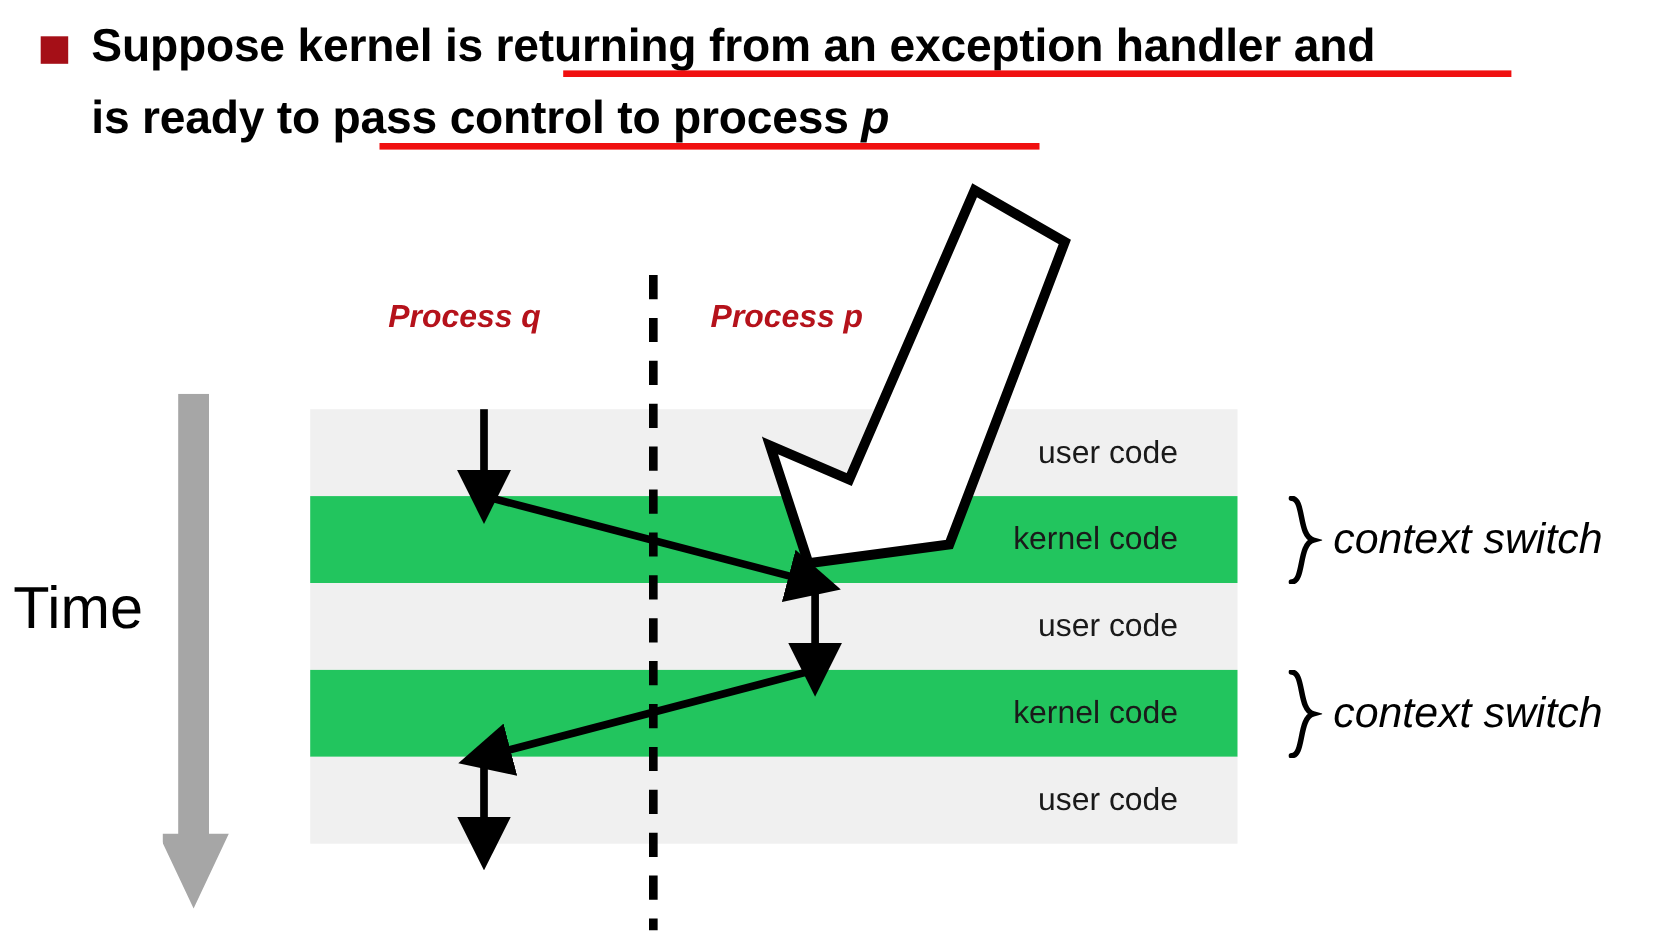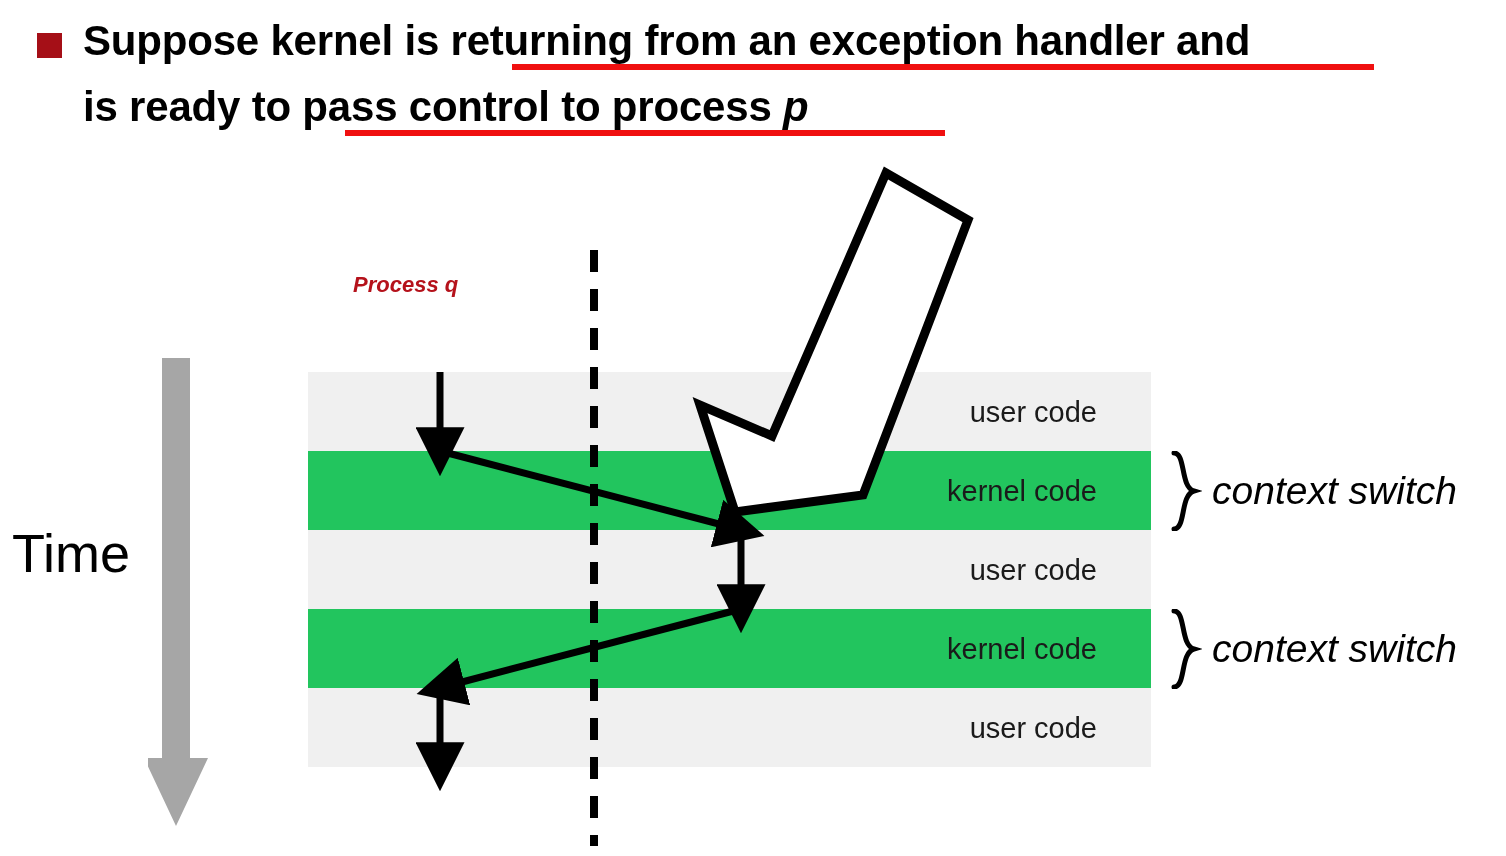--- a/index.html
+++ b/index.html
@@ -79,21 +79,21 @@
     position: absolute;
     left: 148px;
     top: 358px;
     width: 70px;
     height: 470px;
   }
 
   
   #bands {
     position: absolute;
-    left: 308px;
+    left: 282px;
     top: 372px;
     width: 843px;
     height: 395px;
   }
   .band {
     position: absolute;
     left: 0px;
     width: 843px;
     height: 79px;
   }
@@ -106,21 +106,21 @@
     transform: translateY(-50%);
     font-size: 29px;
     color: #1a1a1a;
     font-family: "Liberation Sans", sans-serif;
     white-space: nowrap;
   }
 
   
   .process-label {
     position: absolute;
-    font-size: 22px;
+    font-size: 29px;
     font-style: italic;
     font-weight: bold;
     color: #b5121b;
     font-family: "Liberation Sans", sans-serif;
     white-space: nowrap;
     text-align: center;
   }
   #process-q-label { left: 353px; top: 272px; }
   #process-p-label { left: 646px; top: 272px; }
 
@@ -184,20 +184,21 @@
     <div class="title-line" id="title-line-2"><span>is ready to </span><span>pass control to process </span><span class="ital">p</span></div>
 
     <div class="redline" id="redline-1"></div>
     <div class="redline" id="redline-2"></div>
   </div>
   <svg id="time-arrow" viewBox="0 0 70 470">
     <polygon points="14,0 42,0 42,400 60,400 28,468 -4,400 14,400" fill="#a6a6a6"></polygon>
   </svg>
 
   <div class="process-label" id="process-q-label">Process q</div>
+  <div class="process-label" id="process-p-label">Process p</div>
 
   <div id="bands">
     <div class="band user" style="top:0px">
       <span class="band-label">user code</span>
     </div>
     <div class="band kernel" style="top:79px">
       <span class="band-label">kernel code</span>
     </div>
     <div class="band user" style="top:158px">
       <span class="band-label">user code</span>

